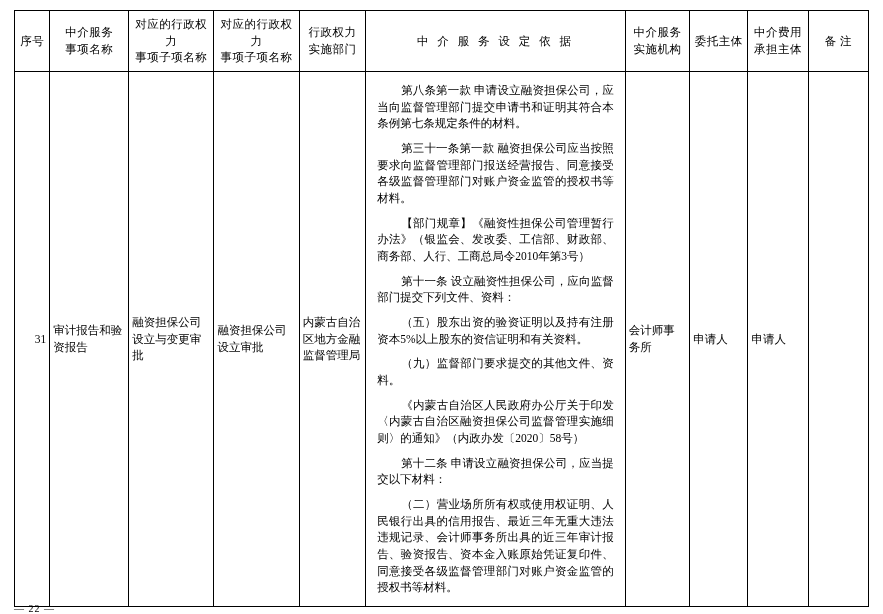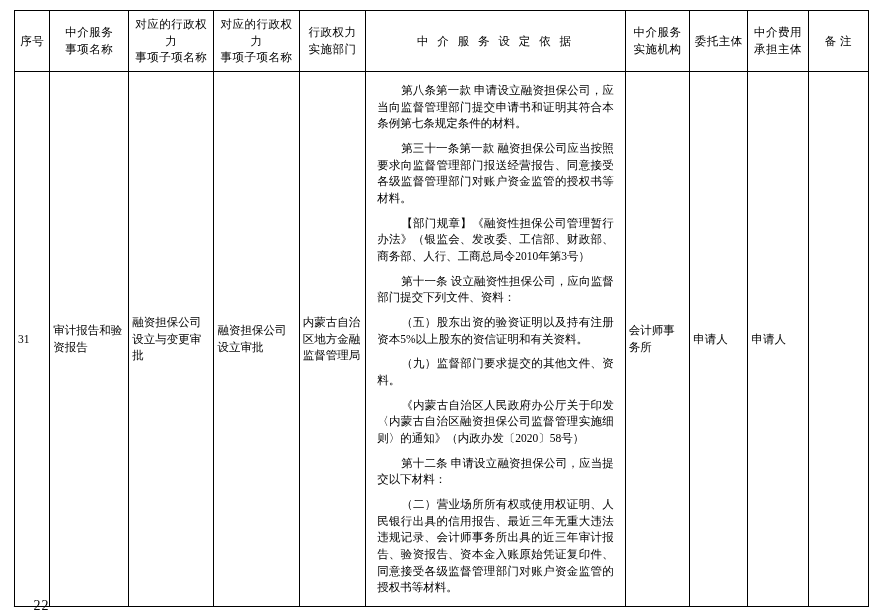--- a/index.html
+++ b/index.html
@@ -49,21 +49,21 @@
   .col-org      { width: 62px; }
   .col-entrust  { width: 56px; }
   .col-fee      { width: 58px; }
   .col-remark   { width: 58px; }
 
   tbody td {
     vertical-align: top;
     height: 500px;
   }
   td.cell-seq {
-    text-align: left;
+    text-align: right;
     vertical-align: middle;
     font-size: 12px;
   }
   td.cell-mid {
     vertical-align: middle;
     text-align: left;
     font-size: 11.5px;
     line-height: 1.5;
   }
   td.cell-mid-center {
@@ -87,21 +87,21 @@
   .basis-p.indent {
     text-indent: 24px;
   }
   .head-spaced {
     letter-spacing: 3px;
   }
   .footer {
     position: absolute;
     left: 14px;
     bottom: 0px;
-    font-size: 14px;
+    font-size: 10px;
     letter-spacing: 1px;
     color: #000;
     text-align: center;
   }
 </style>
 </head>
 <body>
 
 <div class="page">
   <table class="doc-table">

